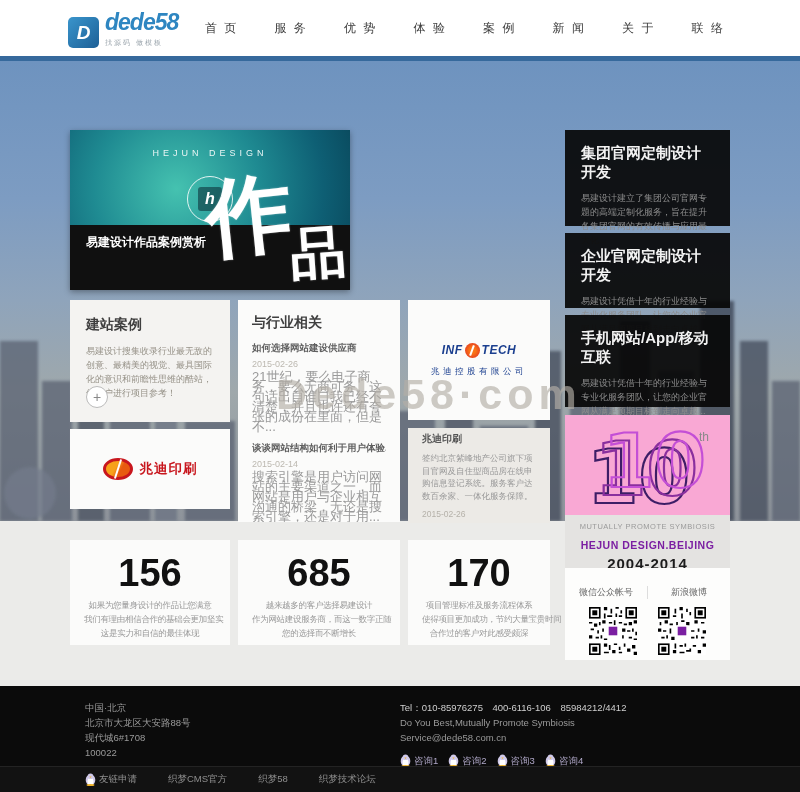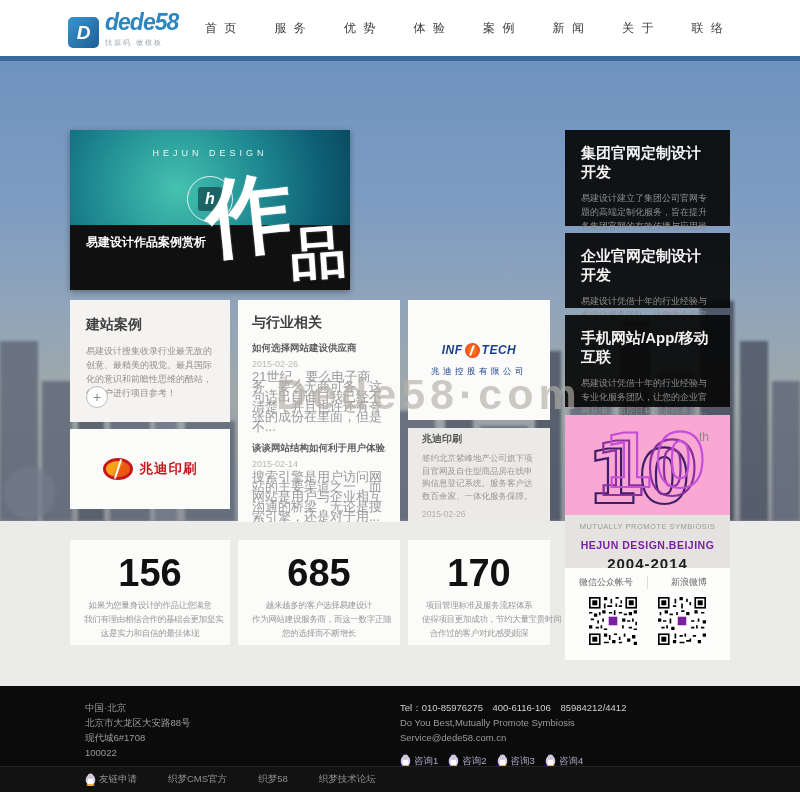--- a/index.html
+++ b/index.html
@@ -70,21 +70,21 @@
 
   
   .anniv { left:565px; top:415px; width:165px; height:153px; background:#f9a8d4; }
   .anniv-top { height:100px; display:flex; align-items:center; justify-content:center; }
   .anniv-band { height:53px; background:#e4e3e1; text-align:center; padding-top:7px; }
   .anniv-l1 { font-size:7.5px; color:#9a9a9a; letter-spacing:.5px; }
   .anniv-l2 { font-size:10.5px; color:#7b1fa2; font-weight:bold; letter-spacing:.5px; margin-top:8px; }
   .anniv-yr { font-size:15px; color:#1c1c1c; font-weight:bold; letter-spacing:1px; margin-top:4px; }
 
   .social { left:565px; top:568px; width:165px; height:92px; background:#fdfdfc; }
-  .soc-labels { display:flex; padding-top:8px; }
+  .soc-labels { display:flex; padding-top:18px; }
   .soc-labels div { flex:1; text-align:center; font-size:9px; color:#666; }
   .soc-labels div:first-child { border-right:1px solid #ddd; }
   .qr-row { display:flex; justify-content:space-around; margin-top:8px; padding:0 14px; }
 
   
   .stat { top:540px; height:105px; padding:12px 14px; position:absolute; background:#fbfbfa; z-index:10;text-align:center; }
   .stat-v { font-size:38px; font-weight:bold; color:#111; line-height:42px; margin-bottom:4px; }
   .stat p { font-size:8.5px; color:#999; line-height:14px; letter-spacing:-.3px; white-space:nowrap; }
 
   

